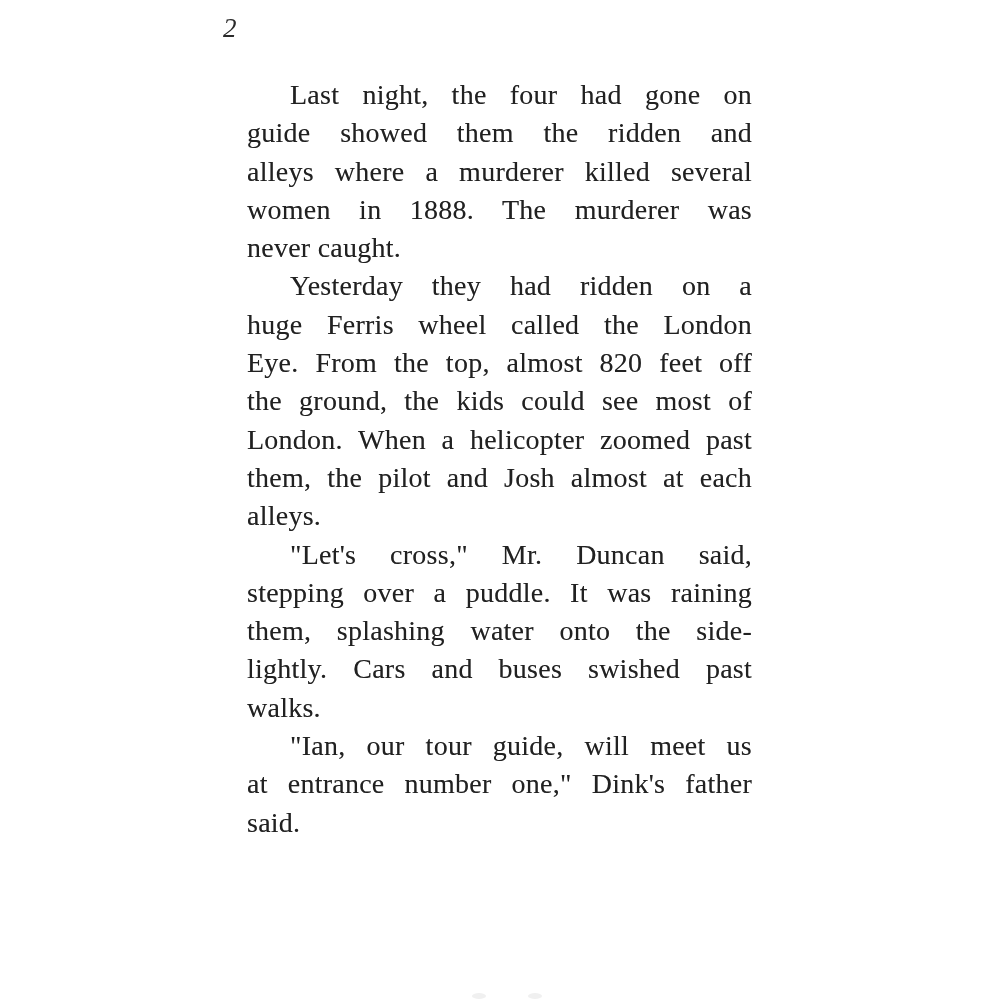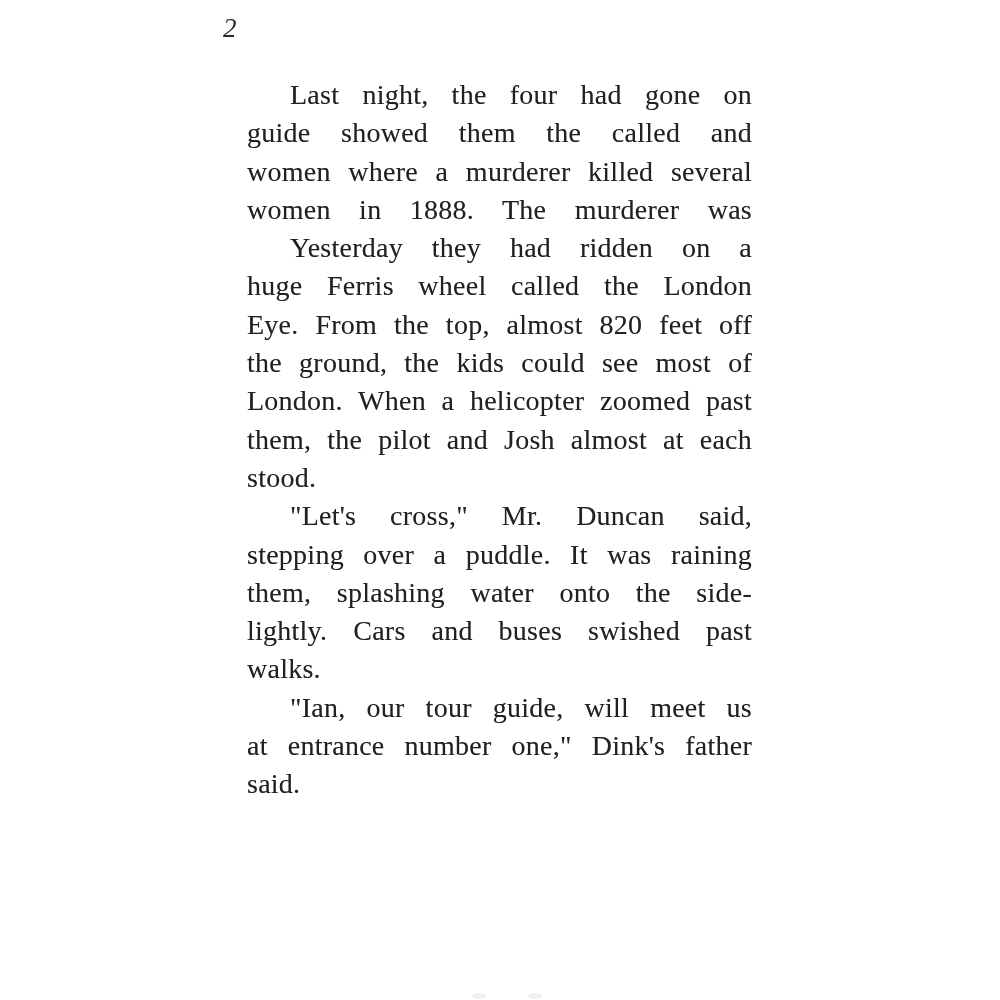--- a/index.html
+++ b/index.html
@@ -65,33 +65,34 @@
 <body>
 
 <div class="page">
 
   <div class="page-number">2</div>
 
   <div class="text-block">
 
     <div class="paragraph">
       <div class="line indent">Last night, the four had gone on</div>
-      <div class="line">guide showed them the called and</div>
-      <div class="line">women where a murderer killed several</div>
+      <div class="line">guide showed them the ridden and</div>
+      <div class="line">alleys where a murderer killed several</div>
       <div class="line">women in 1888. The murderer was</div>
+      <div class="line pfinal">never caught.</div>
     </div>
 
     <div class="paragraph">
       <div class="line indent">Yesterday they had ridden on a</div>
       <div class="line">huge Ferris wheel called the London</div>
       <div class="line">Eye. From the top, almost 820 feet off</div>
       <div class="line">the ground, the kids could see most of</div>
       <div class="line">London. When a helicopter zoomed past</div>
       <div class="line">them, the pilot and Josh almost at each</div>
-      <div class="line pfinal">stood.</div>
+      <div class="line pfinal">alleys.</div>
     </div>
 
     <div class="paragraph">
       <div class="line indent">"Let's cross," Mr. Duncan said,</div>
       <div class="line">stepping over a puddle. It was raining</div>
       <div class="line">them, splashing water onto the side-</div>
       <div class="line">lightly. Cars and buses swished past</div>
       <div class="line pfinal">walks.</div>
     </div>
 

